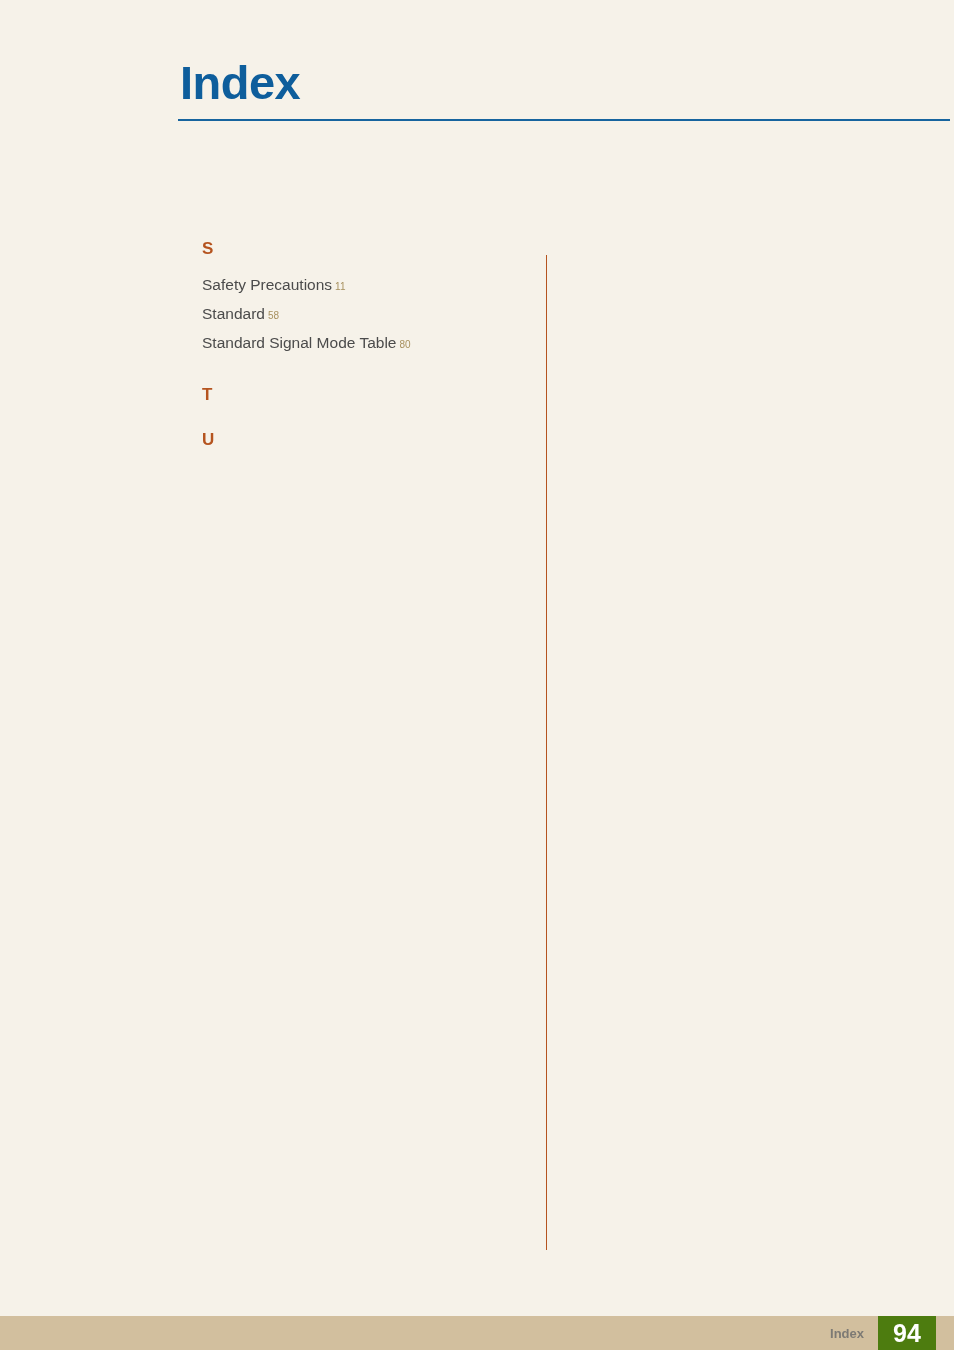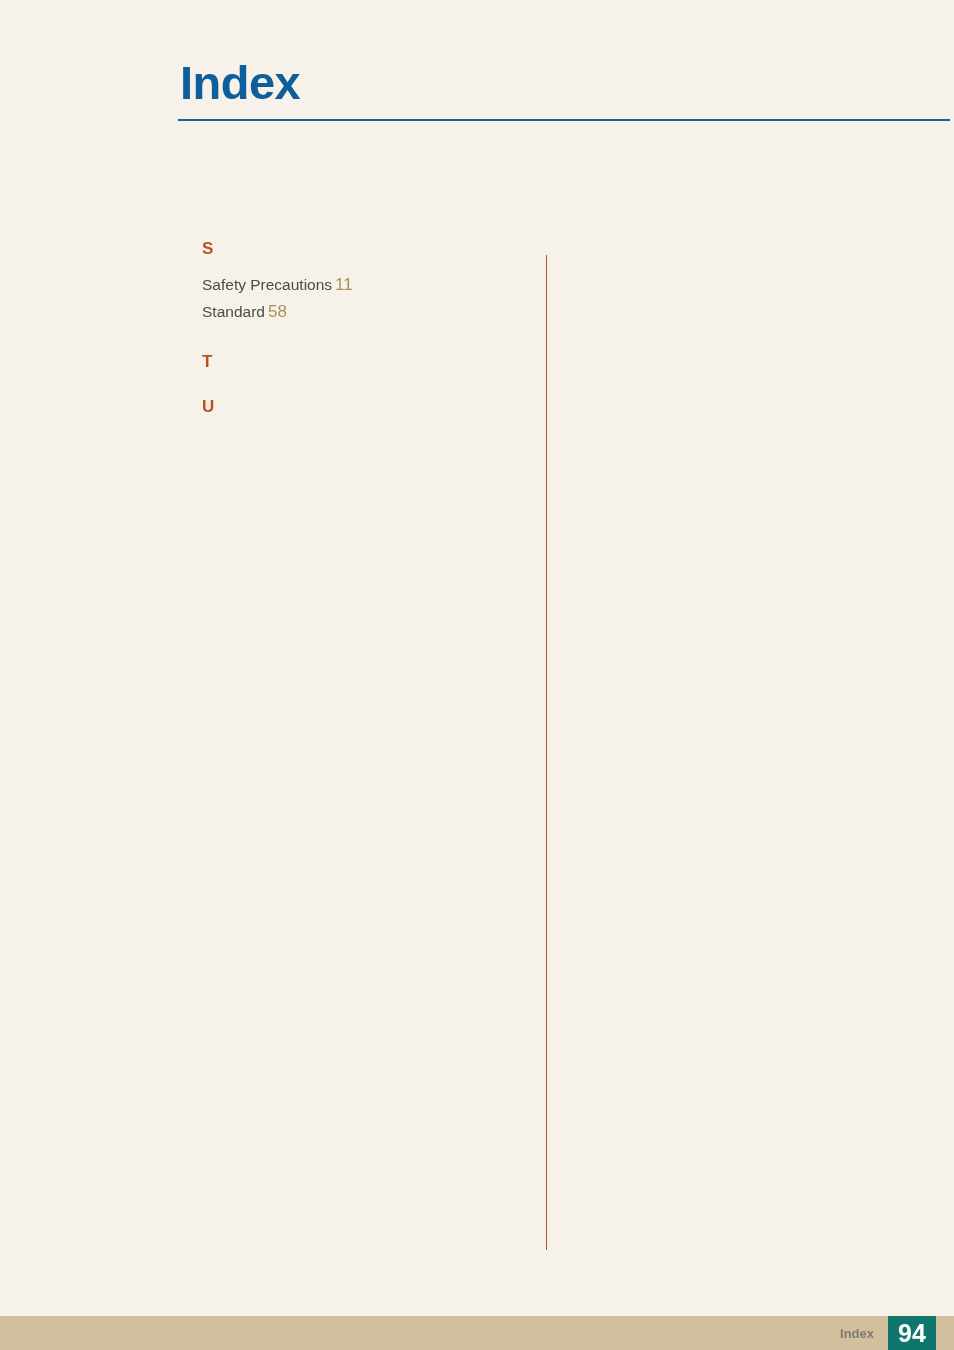--- a/index.html
+++ b/index.html
@@ -67,21 +67,21 @@
     margin: 0 0 14px 0;
     letter-spacing: 0.3px;
   }
   .index-entry {
     font-size: 15.5px;
     color: #4b4b4b;
     line-height: 27px;
     white-space: nowrap;
   }
   .entry-page {
-    font-size: 17px;
+    font-size: 10px;
     color: #a8915f;
     margin-left: 3px;
   }
 
   
   .column-divider {
     position: absolute;
     left: 546px;
     top: 255px;
     width: 1px;
@@ -108,22 +108,22 @@
   }
   .footer-label {
     display: flex;
     align-items: center;
     font-size: 13px;
     font-weight: bold;
     color: #7d7a74;
     padding-right: 14px;
   }
   .footer-pagebox {
-    width: 48px;
-    background: #0f766e;
+    width: 58px;
+    background: #4d7c0f;
     display: flex;
     align-items: center;
     justify-content: center;
     margin-right: 18px;
   }
   .footer-pagenum {
     font-size: 25px;
     font-weight: bold;
     color: #ffffff;
     line-height: 1;
@@ -138,20 +138,21 @@
     <h1 class="page-title">Index</h1>
     <div class="header-rule"></div>
   </div>
 
   <div class="index-area">
 
   <div class="index-group">
         <div class="group-letter">S</div>
         <div class="index-entry"><span>Safety Precautions</span><span class="entry-page">11</span></div>
         <div class="index-entry"><span>Standard</span><span class="entry-page">58</span></div>
+        <div class="index-entry"><span>Standard Signal Mode Table</span><span class="entry-page">80</span></div>
       </div>
       <div class="index-group">
         <div class="group-letter">T</div>
       </div>
       <div class="index-group">
         <div class="group-letter">U</div>
       </div>
     </div>
 
   <div class="column-divider"></div>

